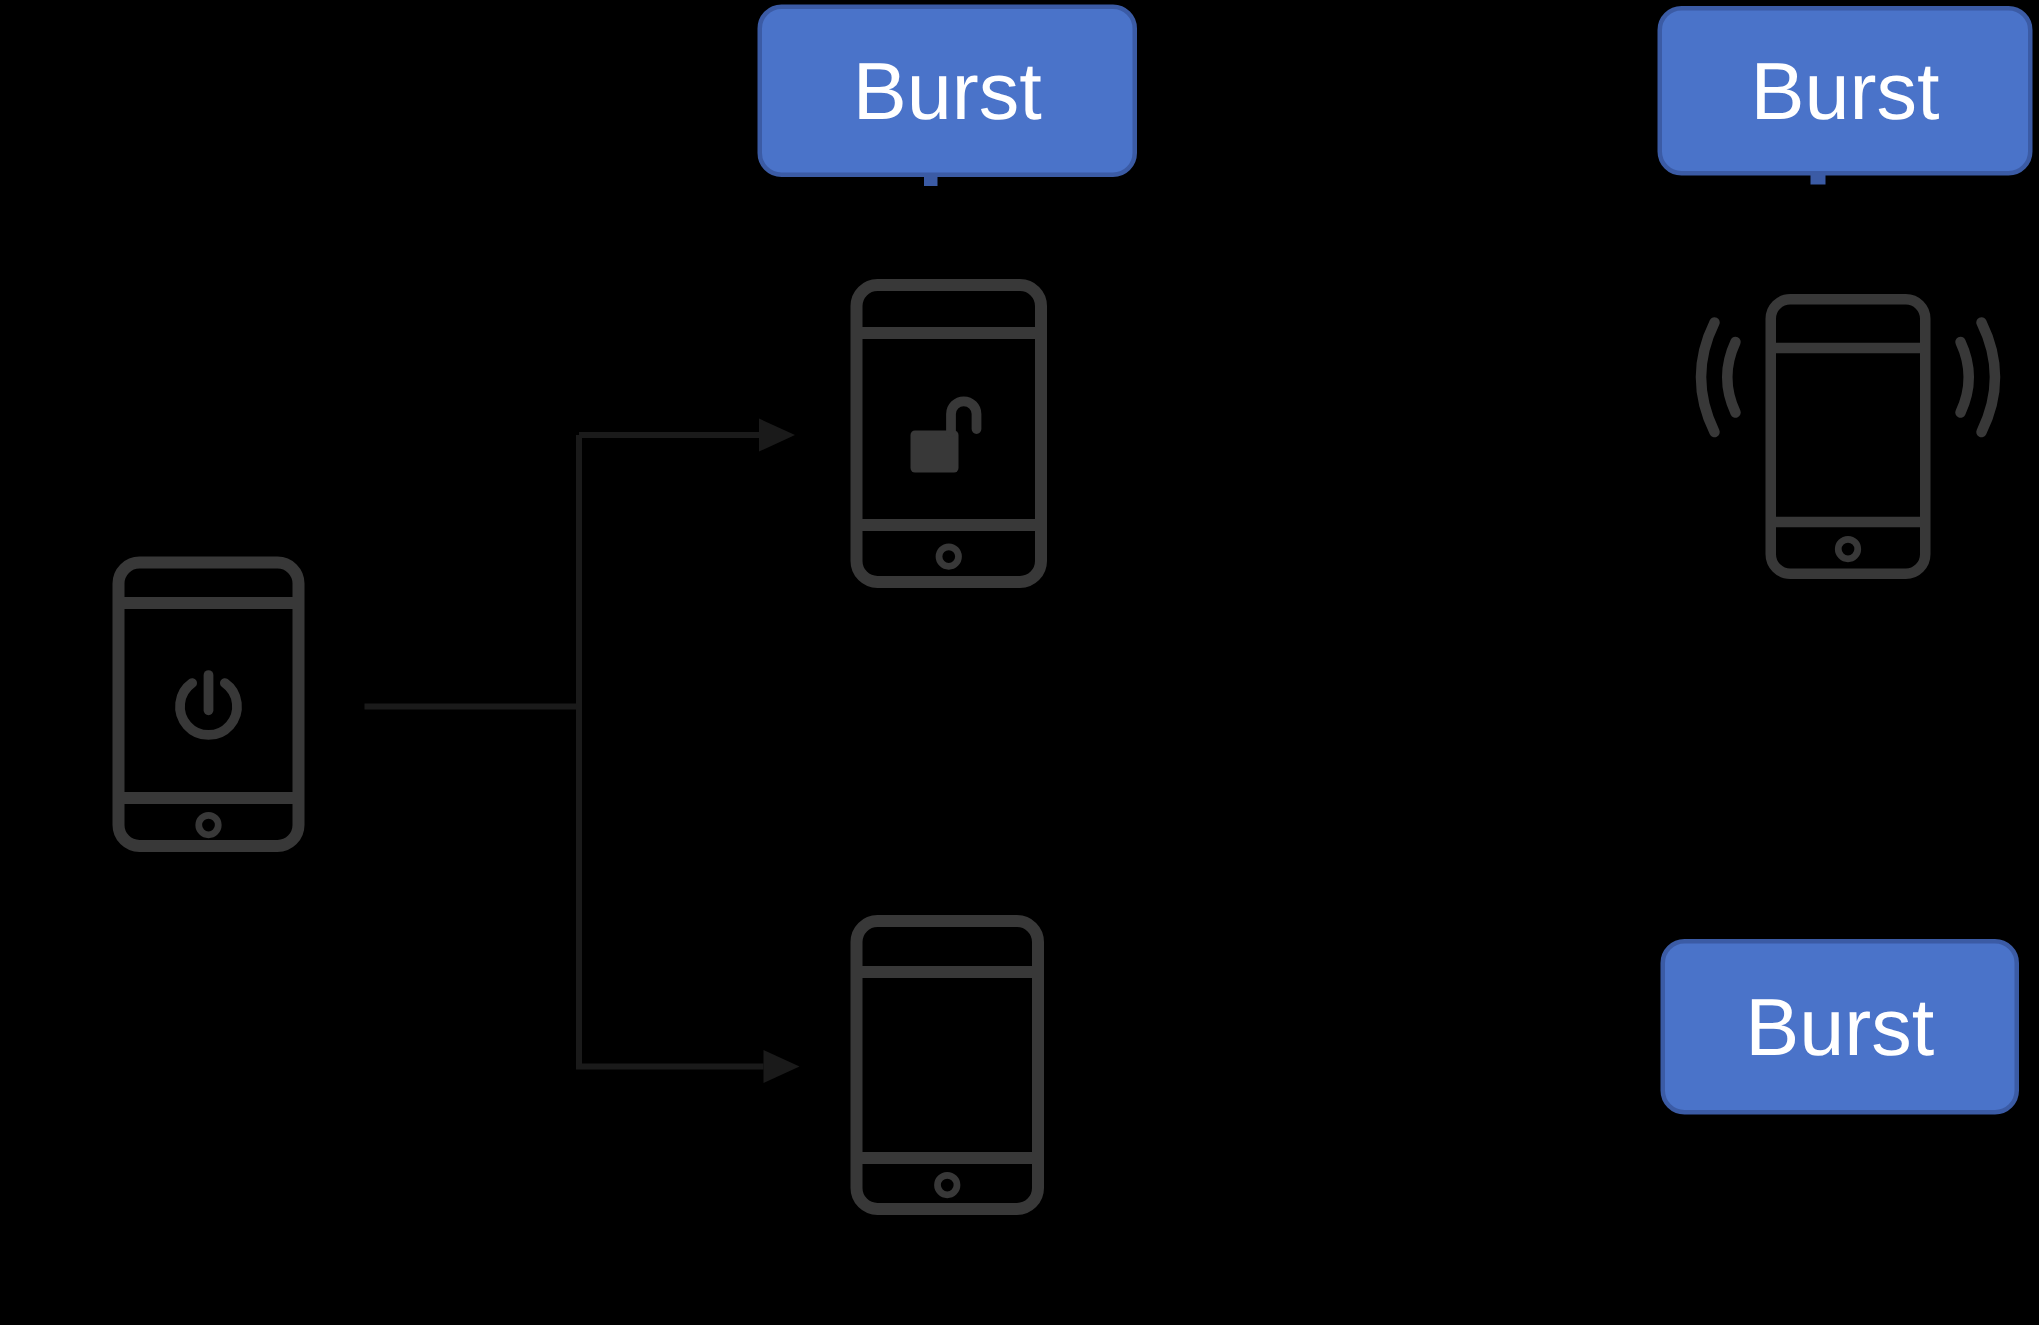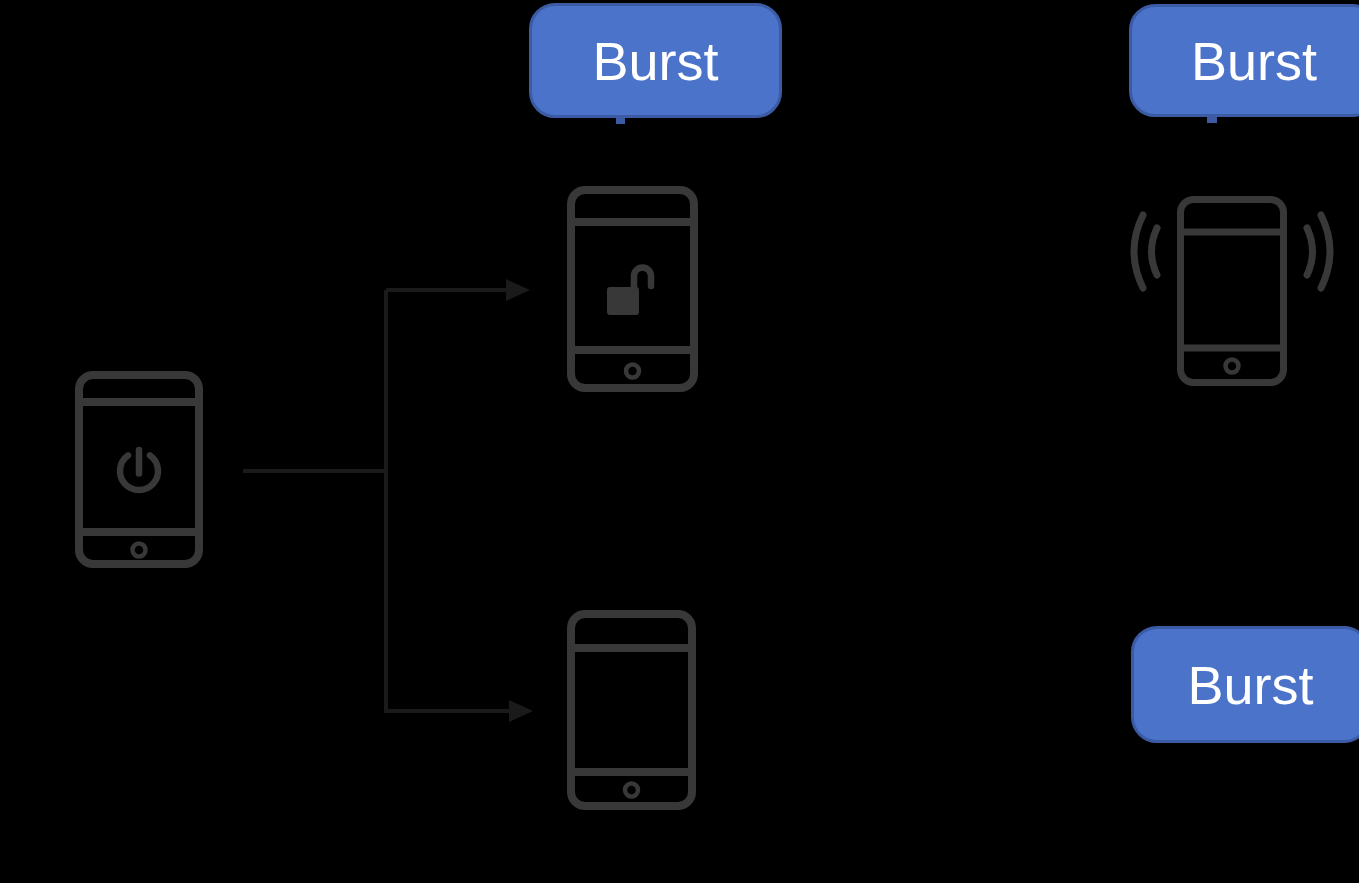--- a/index.html
+++ b/index.html
@@ -58,28 +58,27 @@
   }
   .arrow-head {
     fill: var(--arrow, #1a1a1a);
     stroke: none;
   }
   .badge {
     position: absolute;
     box-sizing: border-box;
     background: var(--badge-fill, #4a73c9);
     border: 3px solid var(--badge-border, #3b5ba5);
-    border-radius: 26px;
+    border-radius: 16px;
     color: var(--badge-text, #fff);
     font-size: 54px;
     display: flex;
     align-items: center;
     justify-content: center;
     line-height: 1;
-    margin-left: 24px;
   }
   .badge-top-center { left: 505px; top: 3px;   width: 253px; height: 115px; }
   .badge-top-right  { left: 1105px; top: 4px;  width: 250px; height: 113px; }
   .badge-bot-right  { left: 1107px; top: 626px; width: 239px; height: 117px; }
   .callout-pointer {
     position: absolute;
     background: var(--badge-border, #3b5ba5);
   }
   .pointer-a { left: 616px; top: 116px; width: 9px;  height: 8px; }
   .pointer-b { left: 1207px; top: 115px; width: 10px; height: 8px; }

